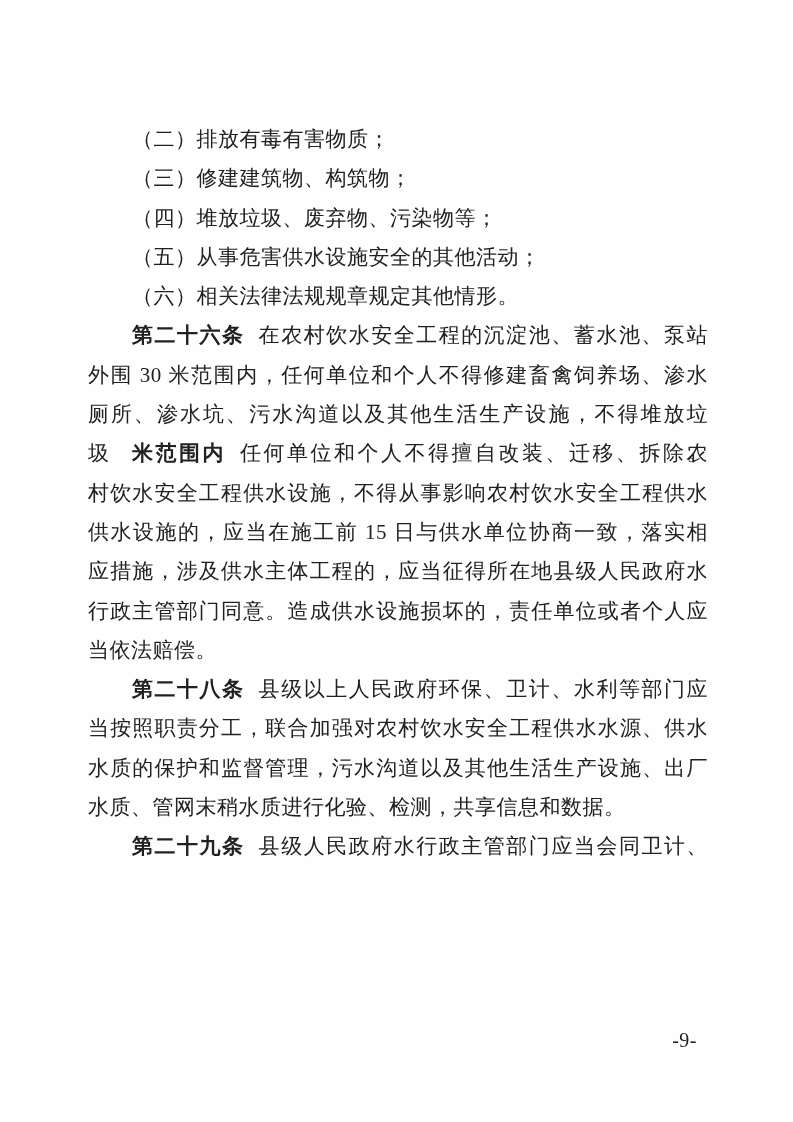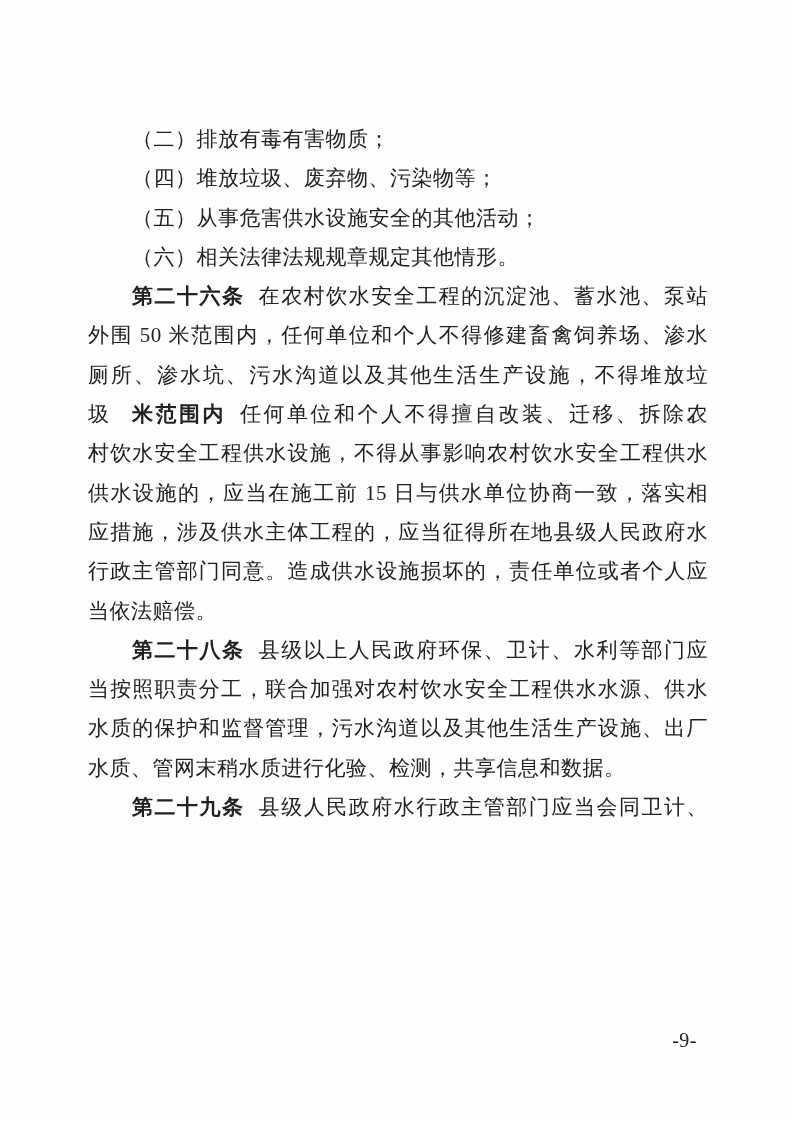--- a/index.html
+++ b/index.html
@@ -55,31 +55,34 @@
 </style>
 </head>
 <body>
 
 <div class="page">
   <div class="content" id="doc-body">
       <div>
         <div class="line indent">（二）排放有毒有害物质；</div>
       </div>
       <div>
+        <div class="line indent">（三）修建建筑物、构筑物；</div>
+      </div>
+      <div>
         <div class="line indent">（四）堆放垃圾、废弃物、污染物等；</div>
       </div>
       <div>
         <div class="line indent">（五）从事危害供水设施安全的其他活动；</div>
       </div>
       <div>
         <div class="line indent">（六）相关法律法规规章规定其他情形。</div>
       </div>
       <div>
         <div class="line fill indent"><span class="art-head">第二十六条</span><span>在农村饮水安全工程的沉淀池、蓄水池、泵站</span></div>
-        <div class="line fill">外围 50 米范围内，任何单位和个人不得修建畜禽饲养场、渗水</div>
+        <div class="line fill">外围 30 米范围内，任何单位和个人不得修建畜禽饲养场、渗水</div>
         <div class="line fill">厕所、渗水坑、污水沟道以及其他生活生产设施，不得堆放垃圾。</div>
       </div>
       <div>
         <div class="line fill indent"><span class="art-head">米范围内</span><span>任何单位和个人不得擅自改装、迁移、拆除农</span></div>
         <div class="line fill">村饮水安全工程供水设施，不得从事影响农村饮水安全工程供水</div>
         <div class="line fill">供水设施的，应当在施工前 15 日与供水单位协商一致，落实相</div>
         <div class="line fill">应措施，涉及供水主体工程的，应当征得所在地县级人民政府水</div>
         <div class="line fill">行政主管部门同意。造成供水设施损坏的，责任单位或者个人应</div>
         <div class="line">当依法赔偿。</div>
       </div>

